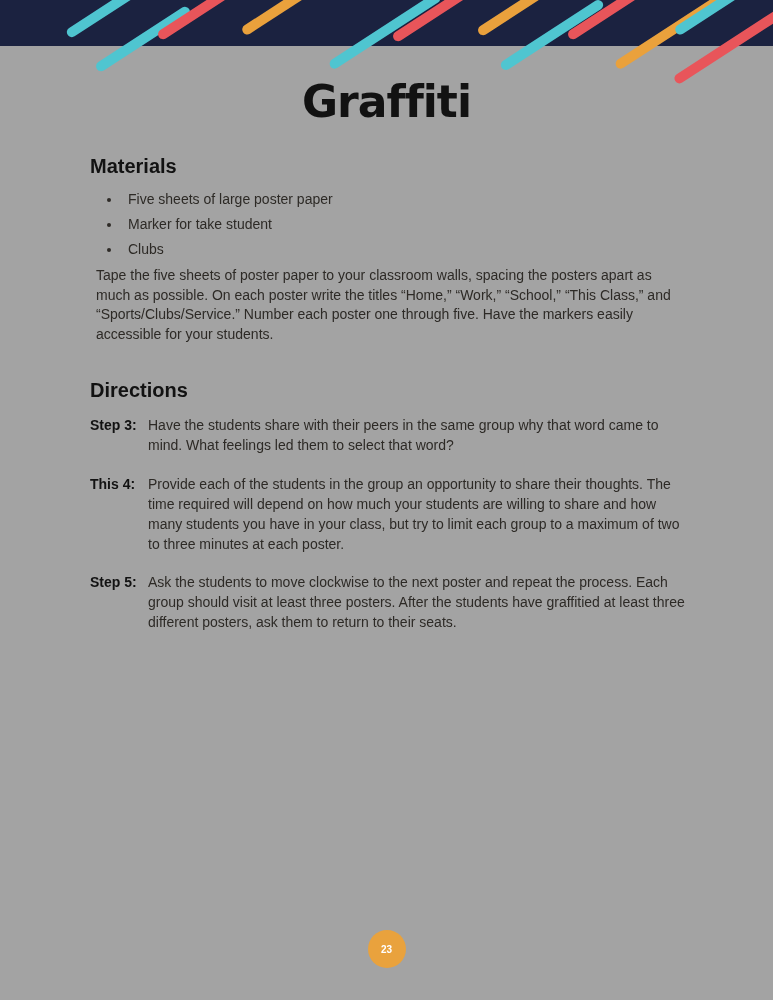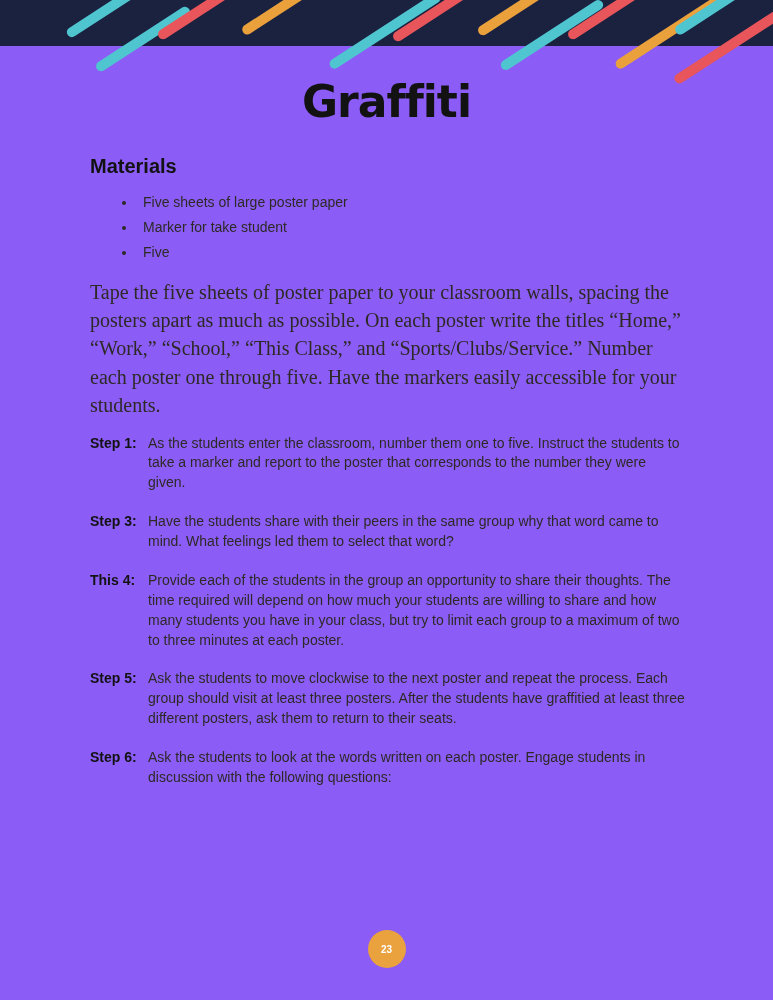--- a/index.html
+++ b/index.html
@@ -4,21 +4,21 @@
 <style>
   * { box-sizing: border-box; }
   html, body { margin: 0; padding: 0; background: #ffffff; }
   body { font-family: "Liberation Sans", sans-serif; }
 
   .page {
     position: relative;
     width: 773px;
     height: 1000px;
     margin: 0 auto;
-    background: #8b5cf6;
+    background: #a3a3a3;
     overflow: hidden;
   }
 
   
   .band {
     position: relative;
     height: 46px;
     background: #1b2240;
   }
   .stripe {
@@ -48,35 +48,34 @@
   h2.section {
     font-family: "Liberation Sans", sans-serif;
     font-size: 20px;
     font-weight: 700;
     color: #121212;
     margin: 34px 0 12px 0;
   }
   h2.section.first { margin-top: 28px; }
 
   ul.materials {
-    margin: 15px;
+    margin: 0;
     padding-left: 32px;
     font-size: 14px;
     line-height: 1.42;
     color: #2d2a26;
   }
   ul.materials li { margin-bottom: 5px; padding-left: 6px; }
 
   p.body-text {
-    font-size: 20px;
+    font-size: 14px;
     line-height: 1.42;
     color: #2d2a26;
-    margin: 0;
+    margin: 6px;
     max-width: 616px;
-    font-family: Liberation Serif, serif;
   }
 
   .steps { margin-top: 14px; }
   .step {
     display: grid;
     grid-template-columns: 56px 1fr;
     column-gap: 2px;
     margin-bottom: 19px;
     font-size: 14px;
     line-height: 1.42;
@@ -128,50 +127,43 @@
 
   <h1 class="title">Graffiti</h1>
 
   <div class="content">
 
     <section>
       <h2 class="section first">Materials</h2>
       <ul class="materials">
         <li>Five sheets of large poster paper</li>
         <li>Marker for take student</li>
-        <li>Five</li>
+        <li>Clubs</li>
       </ul>
     </section>
 
     <section>
       <p class="body-text">Tape the five sheets of poster paper to your classroom walls, spacing the posters apart as much as possible. On each poster write the titles “Home,” “Work,” “School,” “This Class,” and “Sports/Clubs/Service.” Number each poster one through five. Have the markers easily accessible for your students.</p>
     </section>
 
     <section>
+      <h2 class="section">Directions</h2>
 
       <div class="steps">
-        <div class="step">
-          <span class="step-label">Step 1:</span>
-          <span class="step-text">As the students enter the classroom, number them one to five. Instruct the students to take a marker and report to the poster that corresponds to the number they were given.</span>
-        </div>
         <div class="step">
           <span class="step-label">Step 3:</span>
           <span class="step-text">Have the students share with their peers in the same group why that word came to mind. What feelings led them to select that word?</span>
         </div>
         <div class="step">
           <span class="step-label">This 4:</span>
           <span class="step-text">Provide each of the students in the group an opportunity to share their thoughts. The time required will depend on how much your students are willing to share and how many students you have in your class, but try to limit each group to a maximum of two to three minutes at each poster.</span>
         </div>
         <div class="step">
           <span class="step-label">Step 5:</span>
           <span class="step-text">Ask the students to move clockwise to the next poster and repeat the process. Each group should visit at least three posters. After the students have graffitied at least three different posters, ask them to return to their seats.</span>
-        </div>
-        <div class="step">
-          <span class="step-label">Step 6:</span>
-          <span class="step-text">Ask the students to look at the words written on each poster. Engage students in discussion with the following questions:</span>
         </div>
       </div>
     </section>
 
   </div>
 
   <div class="page-badge">
     <span>23</span>
   </div>
 

